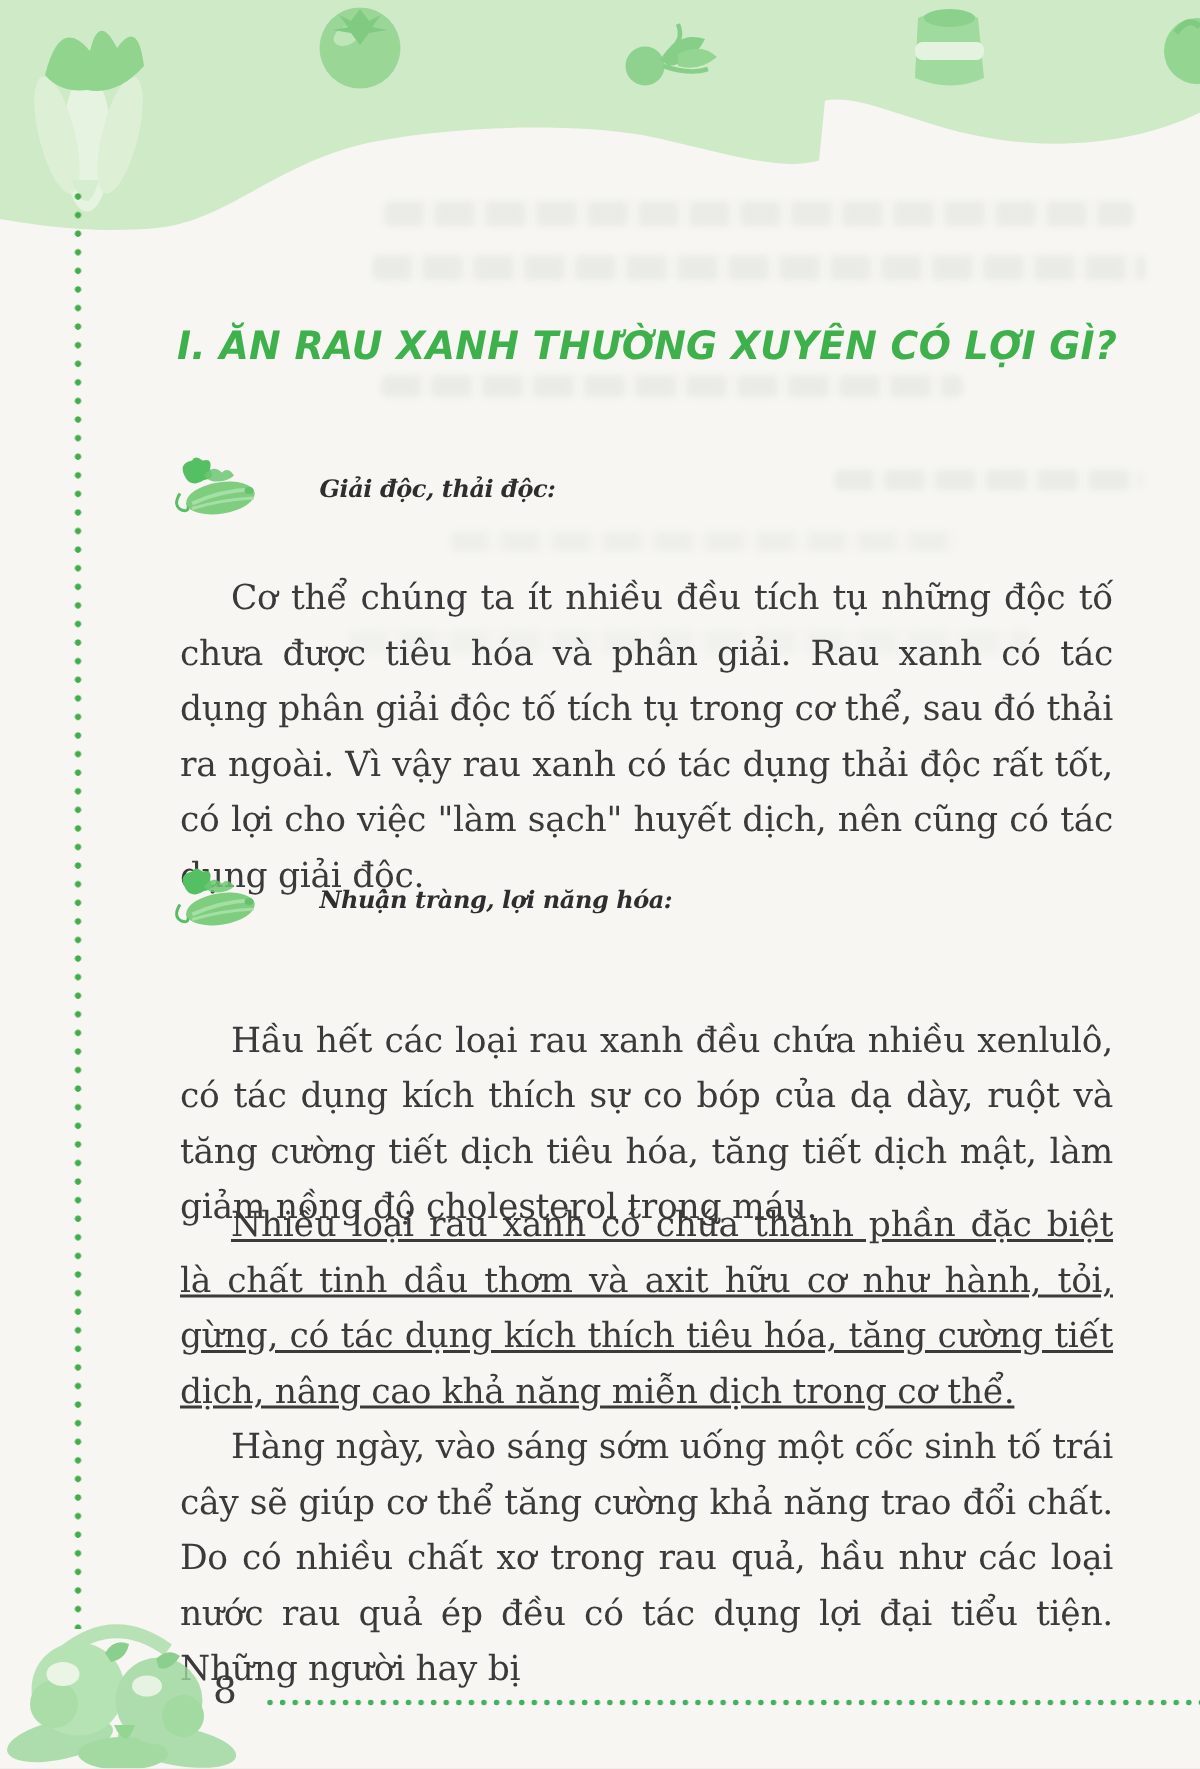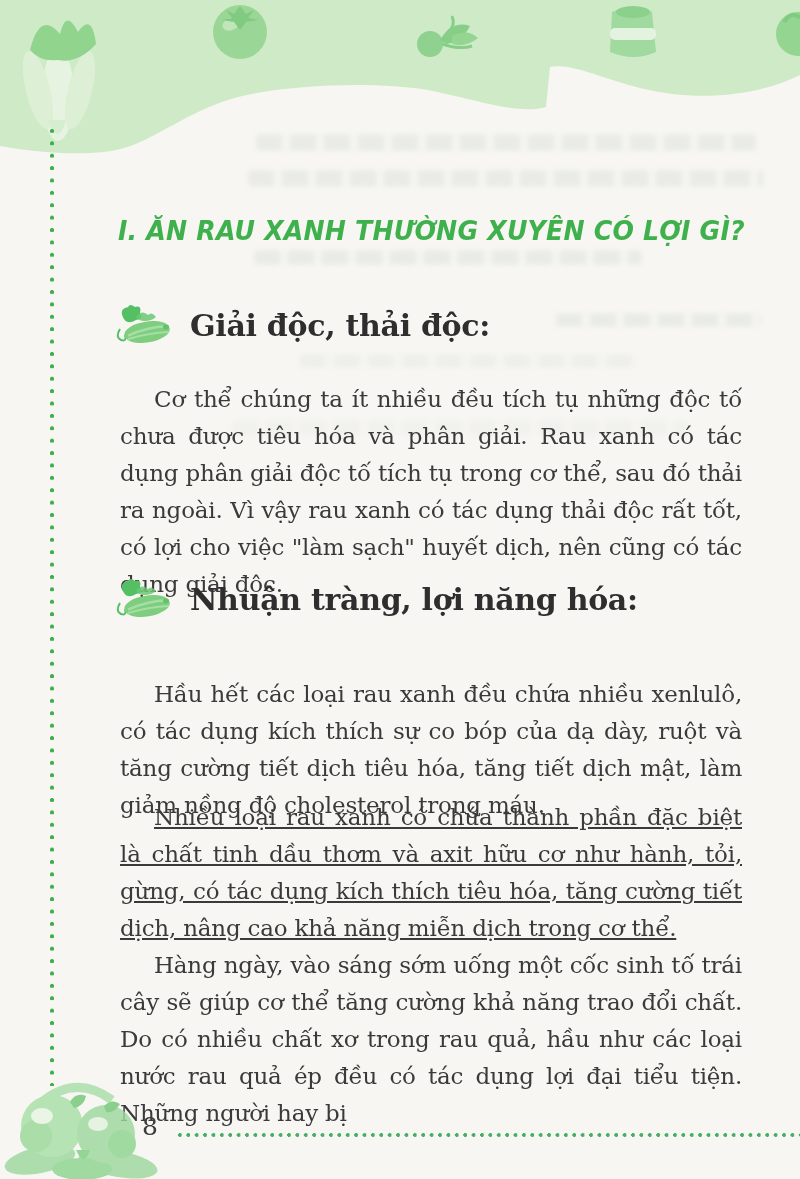--- a/index.html
+++ b/index.html
@@ -45,23 +45,24 @@
     font-size: 26px; letter-spacing: 0.2px;
     color: #3fb14c;
     white-space: nowrap;
     transform: scaleX(0.97); transform-origin: left center;
   }
   .section-head {
     position: absolute; left: 114px; width: 630px;
     display: flex; align-items: center; gap: 16px;
   }
   .section-head .head-label {
-    font-weight: bold; 
-    font-size: 30px; color: #2e2e2e;
+    font-weight: bold; font-style: italic;
+    font-size: 16px; color: #2e2e2e;
     letter-spacing: -0.3px;
+    margin-left: 23px;
   }
   .head-1 { top: 303px; }
   .head-2 { top: 577px; }
   .para {
     position: absolute; left: 120px; width: 622px;
     font-size: 23px; line-height: 37px;
     color: #3a3a3a;
     text-align: justify;
     text-indent: 34px;
     margin: 0;

